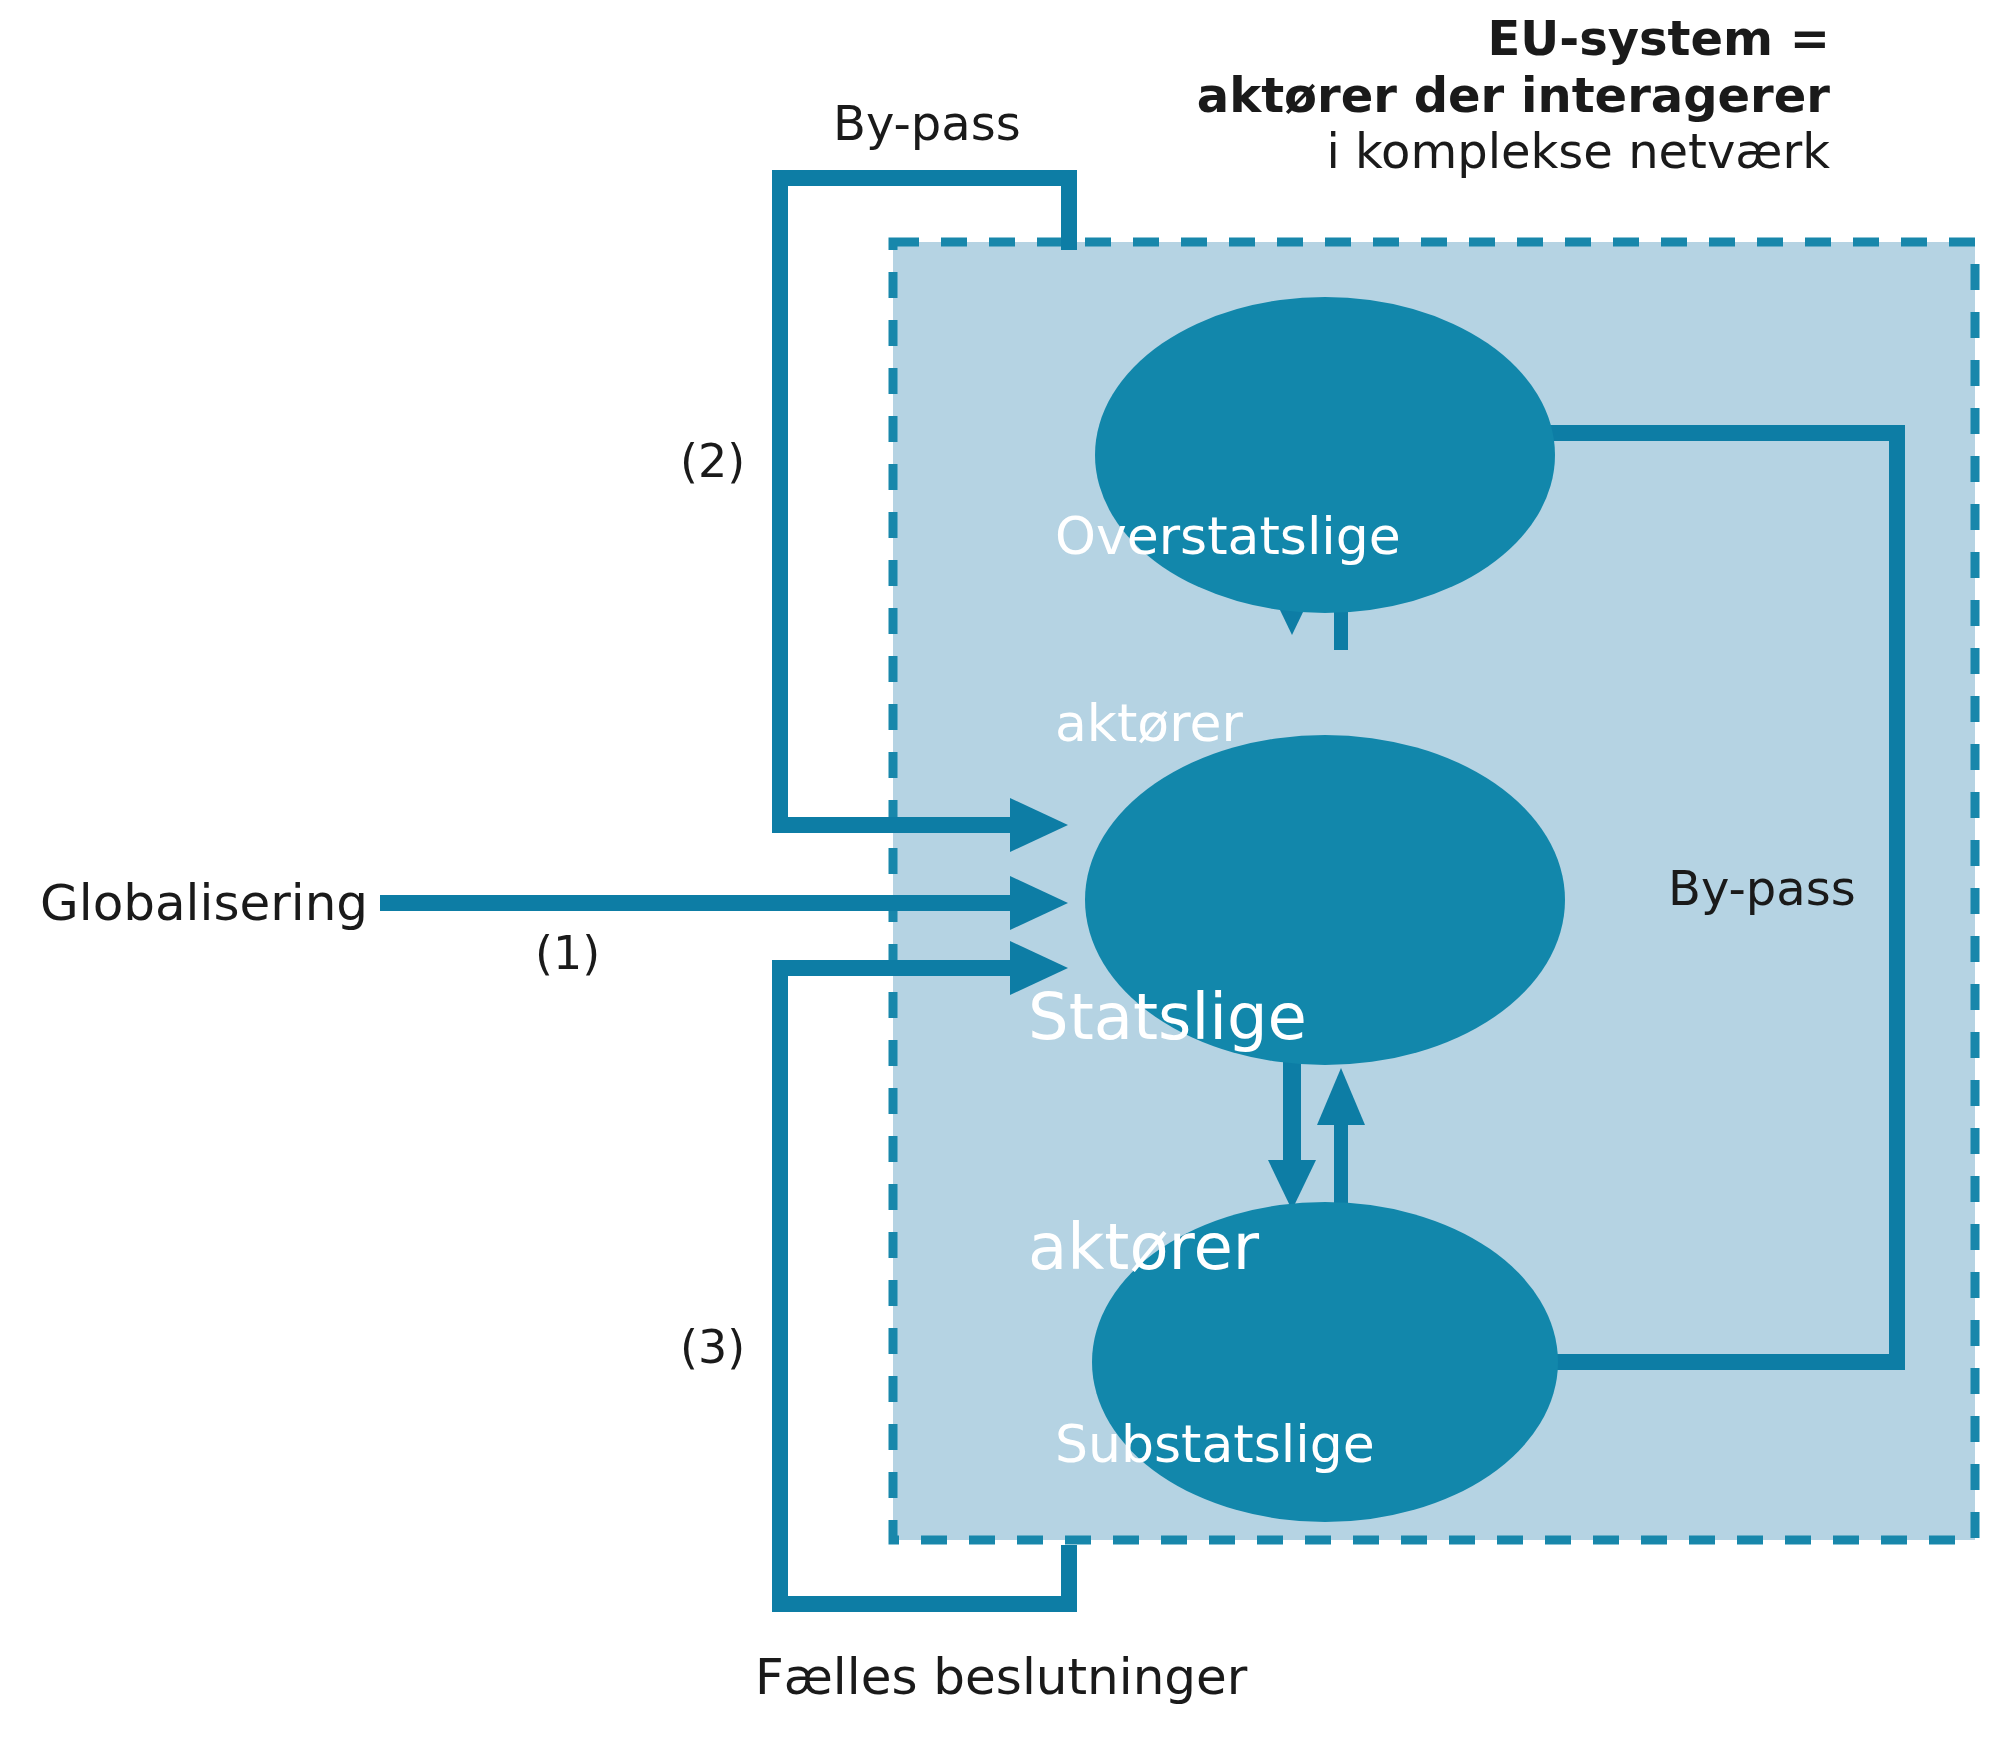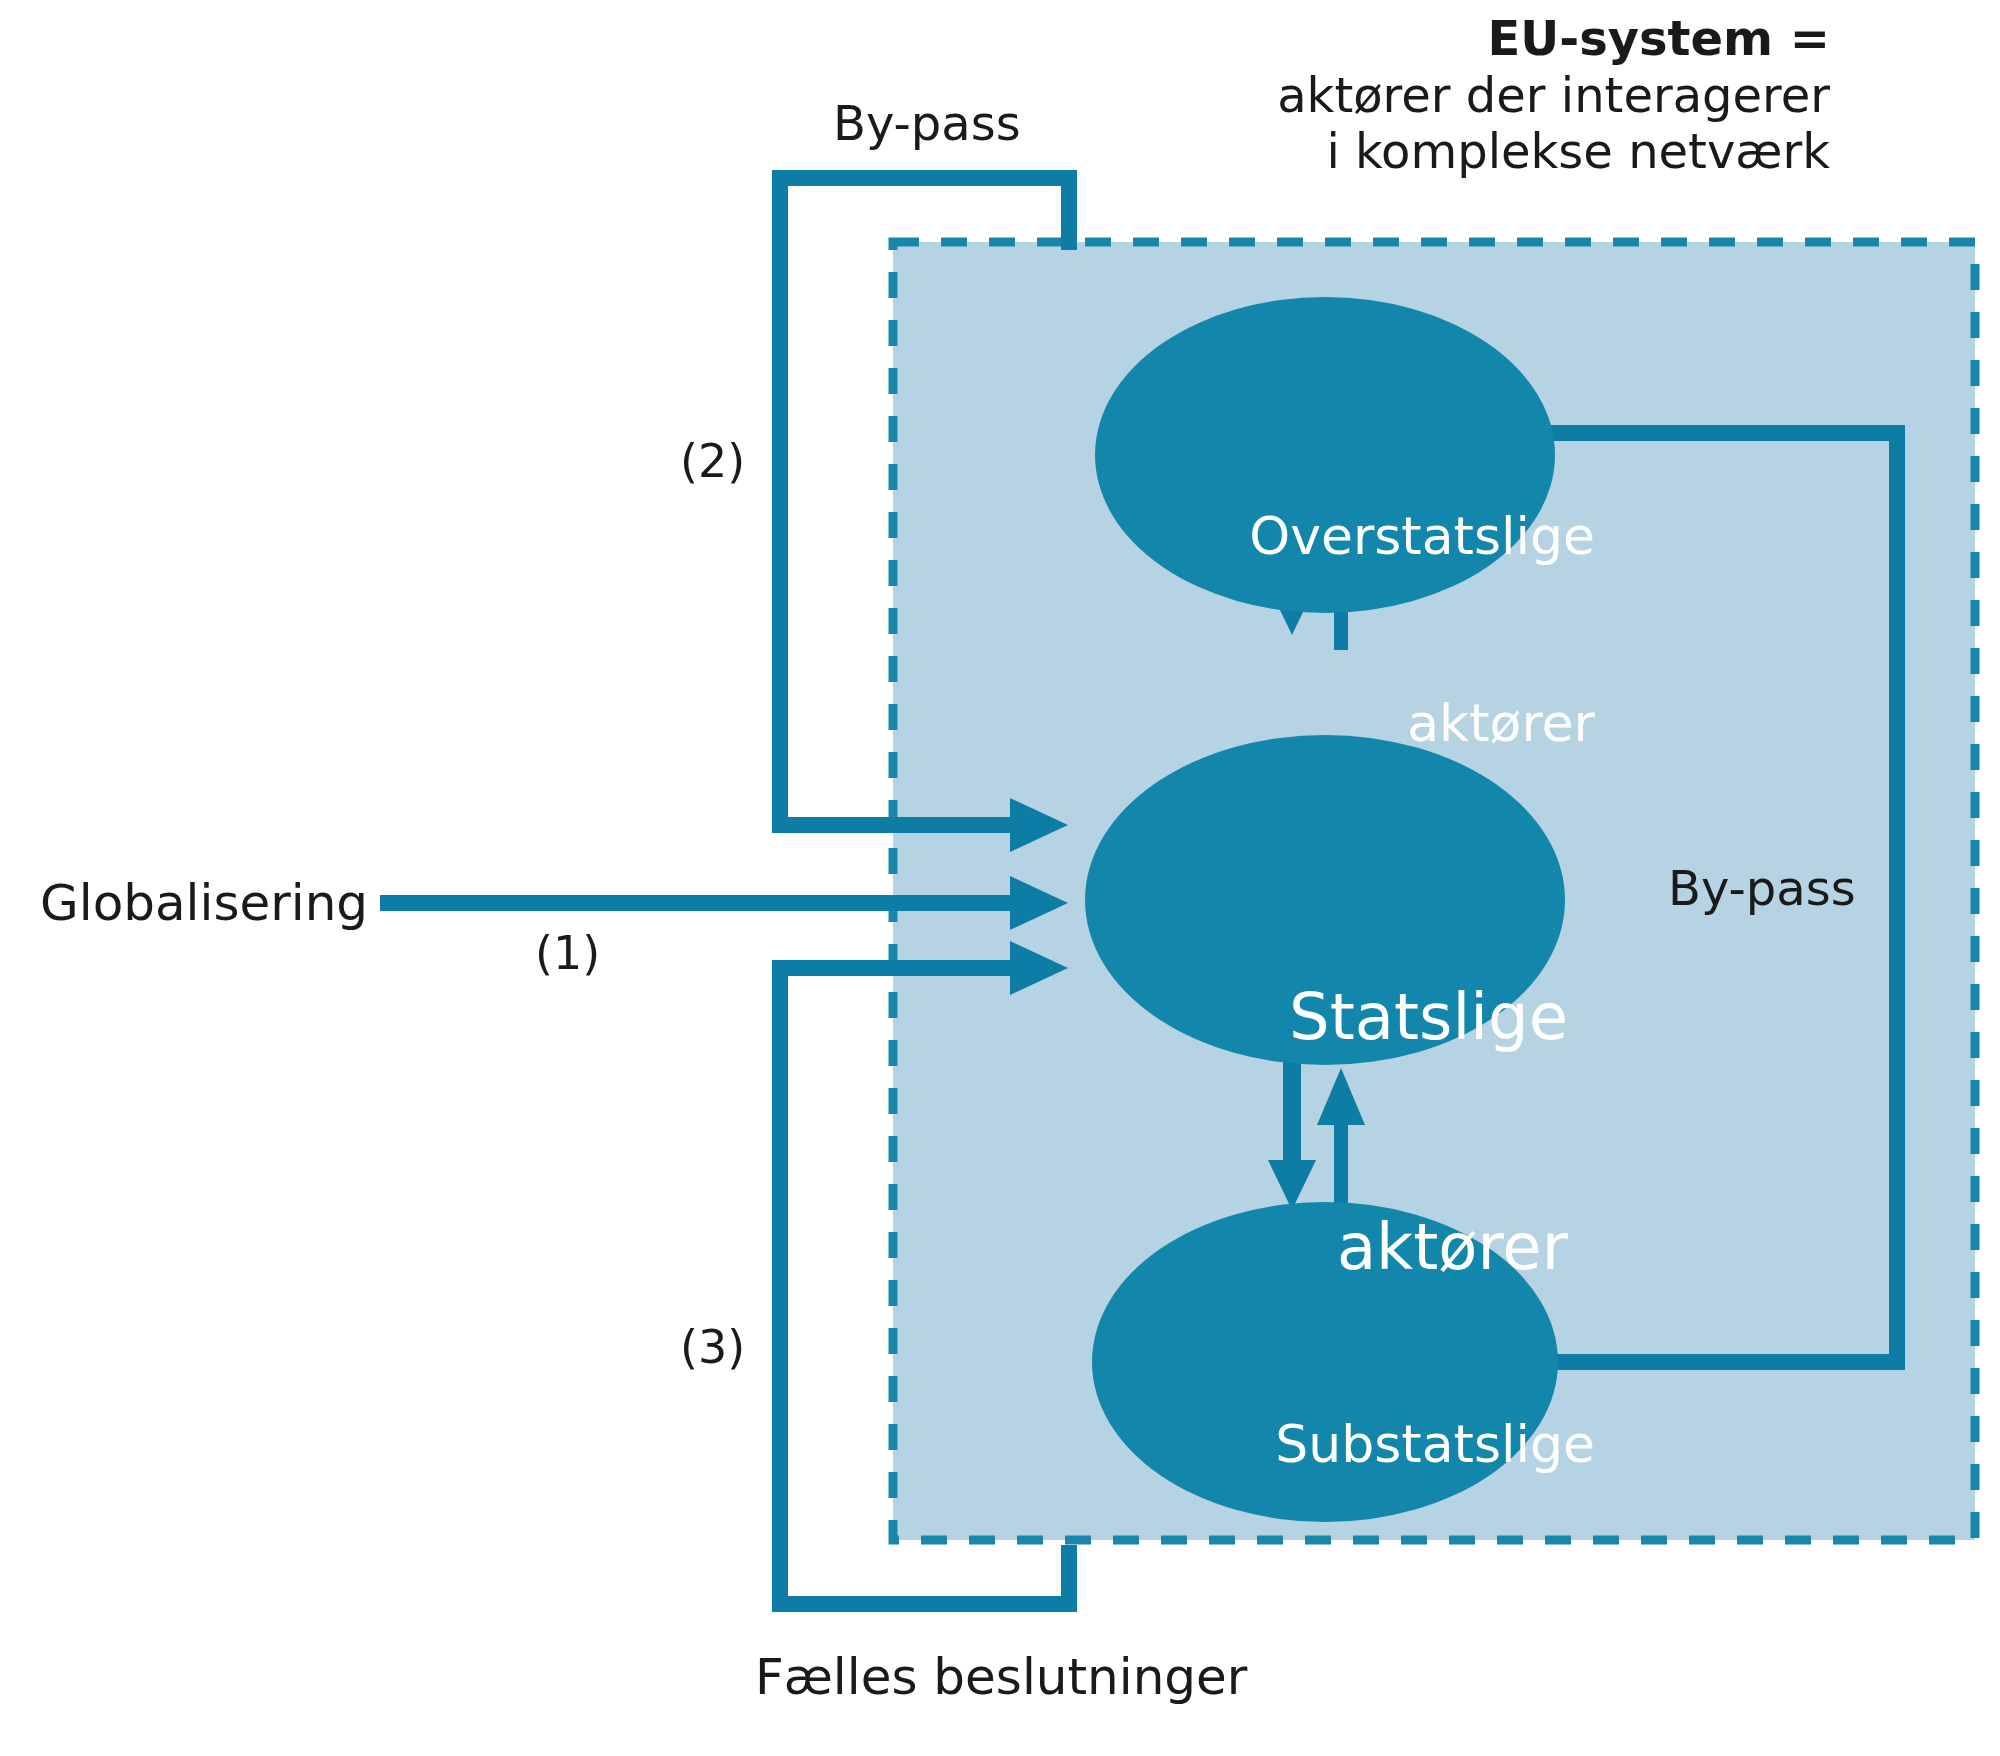--- a/index.html
+++ b/index.html
@@ -1,21 +1,21 @@
 <!DOCTYPE html>
 <html><head>
 <meta charset="utf-8">
 <style>
   html,body{margin:0;padding:0;background:#ffffff;}
   body{width:2000px;height:1756px;position:relative;font-family:"DejaVu Sans","Liberation Sans",sans-serif;overflow:hidden;}
   #stage{position:absolute;left:0;top:0;width:2000px;height:1756px;}
   svg.layer{position:absolute;left:0;top:0;width:2000px;height:1756px;}
   .txt{position:absolute;color:#1a1a1a;white-space:pre;line-height:1.18;}
   .hdr-bold{font-weight:bold;}
-  .ell-label{position:absolute;color:#ffffff;text-align:right;line-height:1.2;white-space:pre;}
+  .ell-label{position:absolute;color:#ffffff;text-align:left;line-height:1.2;white-space:pre;}
 </style>
 </head>
 <body>
 
 <div id="stage">
 
   <svg class="layer" viewBox="0 0 2000 1756">
 
     <rect x="893" y="242" width="1082" height="1298" fill="#b5d3e3" stroke="#1887ab" stroke-width="9" stroke-dasharray="26 22"></rect>
 
@@ -79,21 +79,21 @@
       <polygon points="1317,1125 1365,1125 1341,1068"></polygon>
     </g>
 
     <ellipse cx="1325" cy="455" rx="230" ry="158" fill="#1287ab"></ellipse>
     <ellipse cx="1325" cy="900" rx="240" ry="165" fill="#1287ab"></ellipse>
     <ellipse cx="1325" cy="1362" rx="233" ry="160" fill="#1287ab"></ellipse>
   </svg>
 
   <div style="position:absolute;left:1130;top:10px;width:700px;left:1130px;text-align:right;">
     <div class="txt hdr-bold" style="position:static;font-size:48px;">EU-system =</div>
-    <div class="txt" style="position:static;font-size:48px;">aktører der interagerer</div>
+    <div class="txt" style="position:static;font-size:48px;font-weight:bold;">aktører der interagerer</div>
     <div class="txt" style="position:static;font-size:48px;">i komplekse netværk</div>
   </div>
 
   <div class="txt" style="left:833px;top:95px;font-size:48px;">By-pass</div>
 
   <div class="txt" style="left:1668px;top:860px;font-size:48px;">By-pass</div>
 
   <div class="txt" style="left:680px;top:434px;font-size:46px;">(2)</div>
 
   <div class="txt" style="left:40px;top:874px;font-size:50px;">Globalisering</div>

